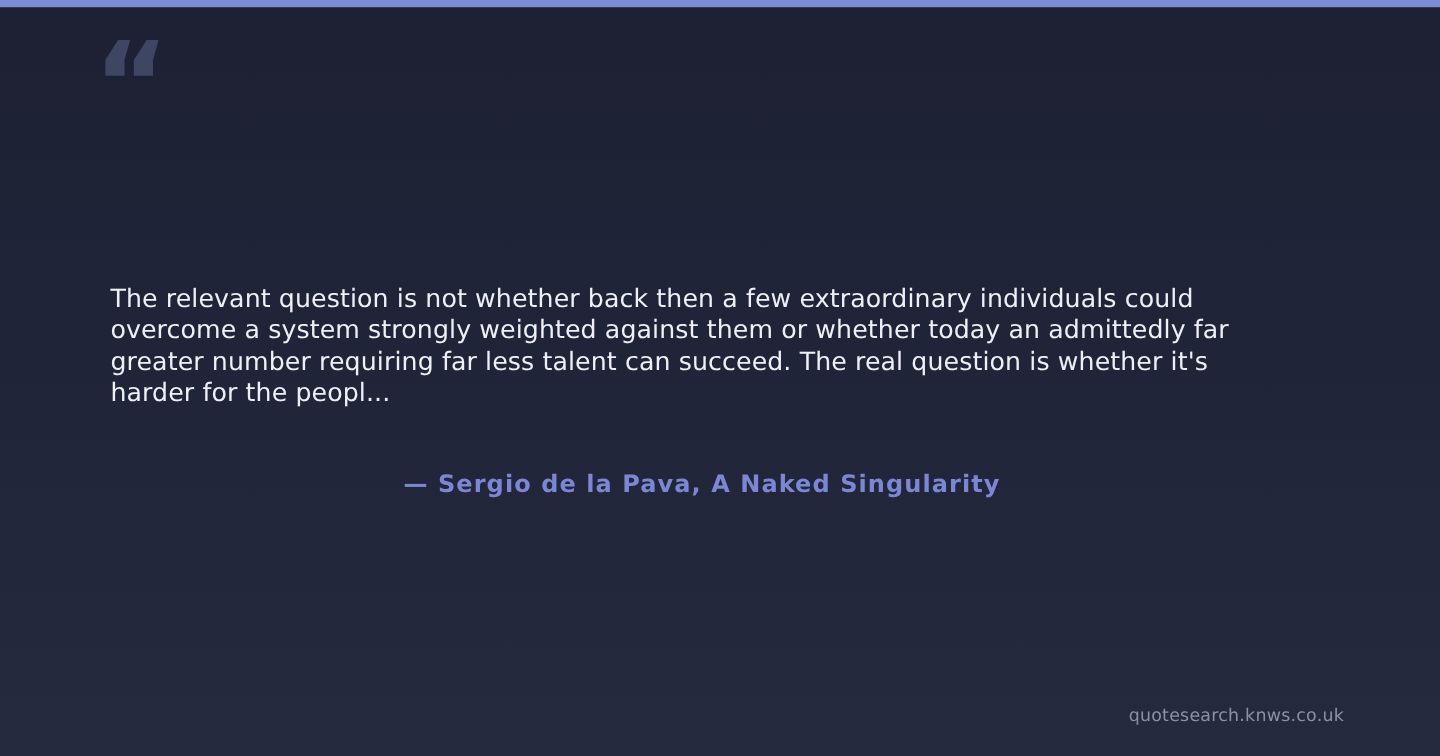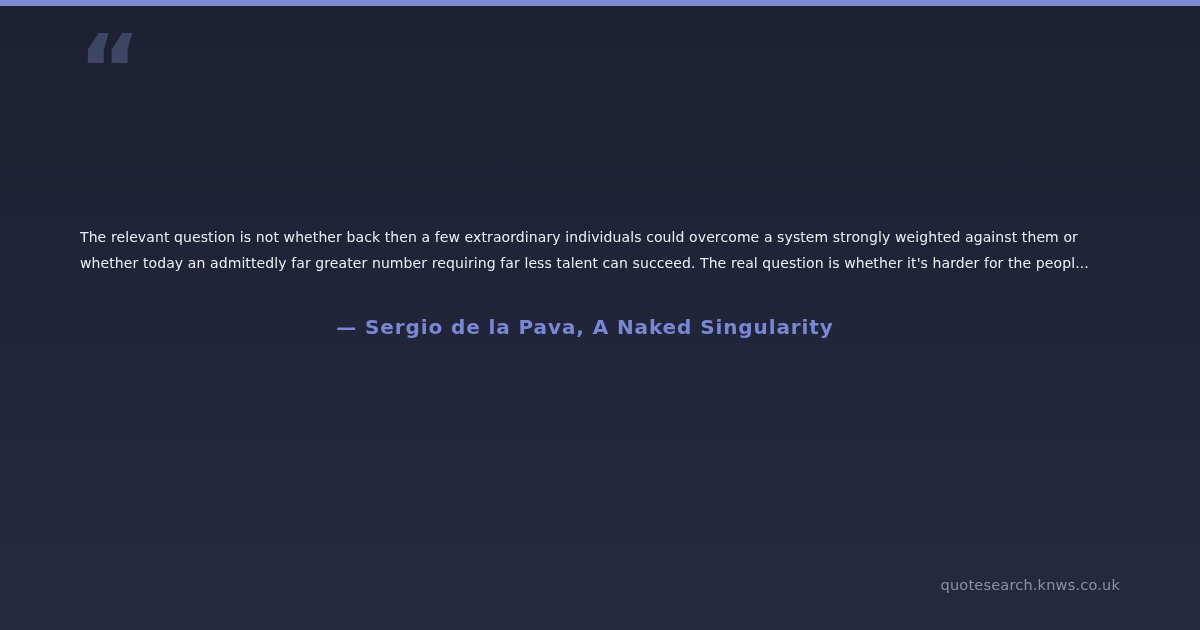--- a/index.html
+++ b/index.html
@@ -47,23 +47,23 @@
   }
 
   .content {
     position: absolute;
     left: 80px;
     top: 224px;
     width: 1010px;
   }
 
   .quote-text {
-    margin: 0;
+    margin: 12px;
     font-family: "DejaVu Sans", sans-serif;
-    font-size: 14px;
+    font-size: 21px;
     font-weight: 400;
     line-height: 26px;
     color: #eef0f6;
     letter-spacing: 0.1px;
     text-align: left;
   }
 
   .attribution {
     margin: 0;
     padding-top: 38px;
@@ -72,21 +72,21 @@
     font-weight: 700;
     line-height: 26px;
     color: #7b87d4;
     letter-spacing: 0.9px;
     text-align: center;
   }
 
   .footer {
     position: absolute;
     right: 80px;
-    bottom: 36px;
+    bottom: 24px;
     font-family: "DejaVu Sans", sans-serif;
     font-size: 14.5px;
     font-weight: 400;
     line-height: 18px;
     color: #8a92a8;
     letter-spacing: 0.2px;
     text-align: right;
   }
 </style>
 </head>

